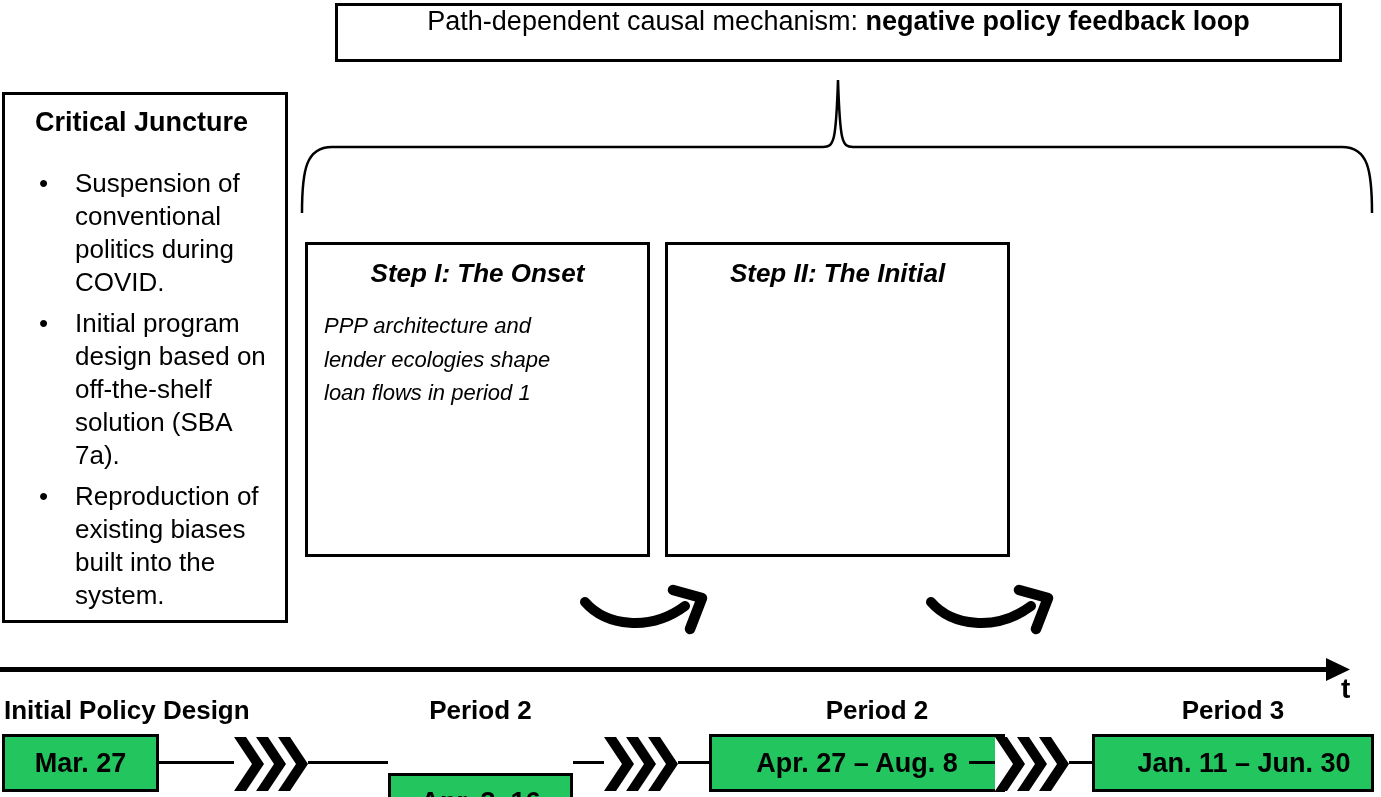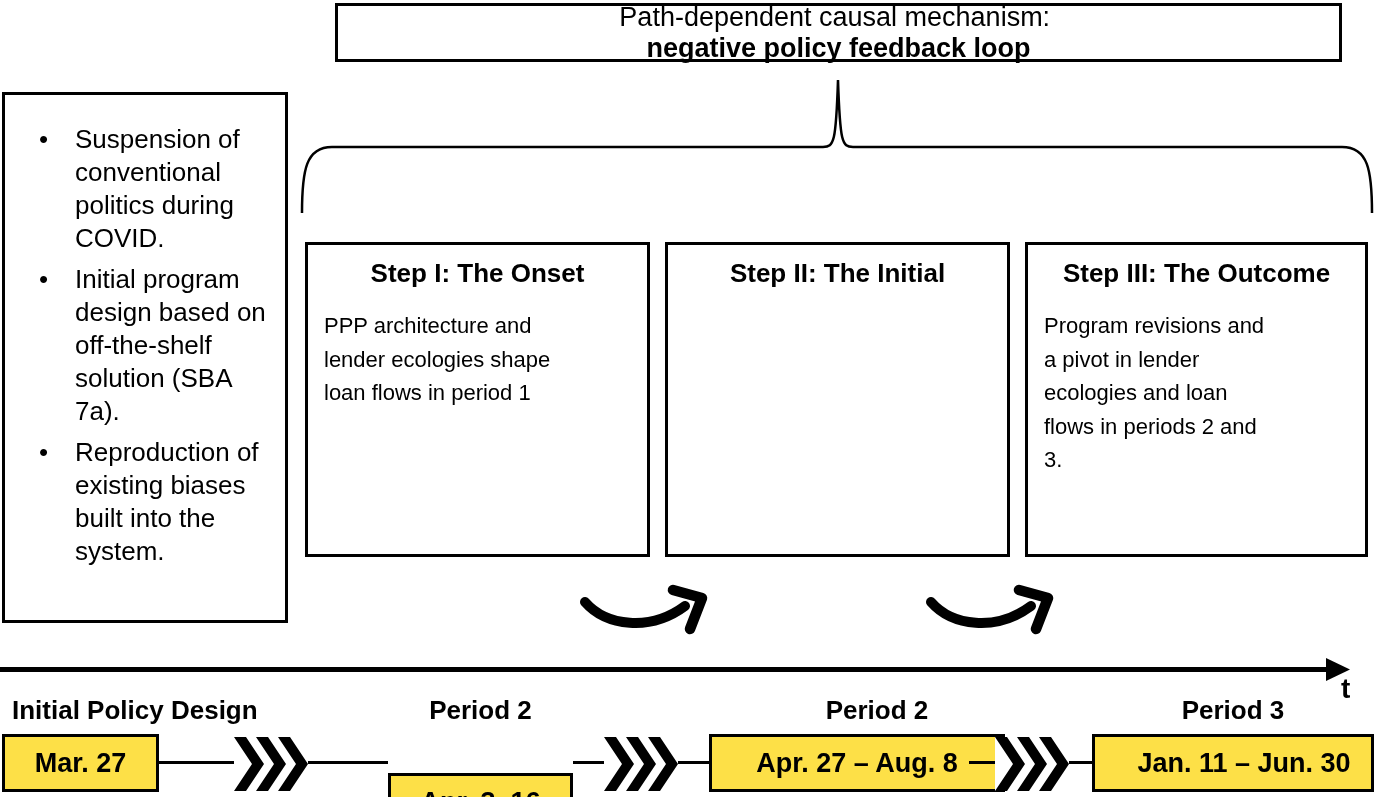--- a/index.html
+++ b/index.html
@@ -13,24 +13,23 @@
     background: #ffffff;
     overflow: hidden;
   }
 
   
   .title-box {
     position: absolute;
     left: 335px; top: 3px;
     width: 1007px; height: 59px;
     border: 3px solid #000;
-    display: flex; align-items: center; justify-content: center;
+    display: flex; justify-content: center;
     font-size: 27px;
     white-space: pre;
-    flex-direction: column;
   }
   .title-box .bold { font-weight: bold; }
 
   
   .svg-abs { position: absolute; }
 
   
   .cj-box {
     position: absolute;
     left: 2px; top: 92px;
@@ -53,20 +52,21 @@
   }
   .cj-bullet { width: 14px; flex: 0 0 auto; }
   .cj-text { margin-left: 22px; white-space: pre-line; }
 
   
   .step-box {
     position: absolute;
     top: 242px; height: 315px;
     border: 3px solid #000;
     background: #fff;
+    font-style: italic;
   }
   .step-1 { left: 305px; width: 345px; }
   .step-2 { left: 665px; width: 345px; }
   .step-3 { left: 1025px; width: 343px; }
   .step-title {
     margin-top: 13px;
     text-align: center;
     font-size: 26px; font-weight: bold; line-height: 31px;
   }
   .step-body {
@@ -86,30 +86,30 @@
     position: absolute;
     left: 1341px; top: 673px;
     font-size: 28px; font-weight: bold;
   }
   .stage-label {
     position: absolute;
     top: 694px;
     font-size: 26px; font-weight: bold; line-height: 32px;
     text-align: center;
   }
-  .stage-label-1 { left: 12px; text-align: left; }
+  .stage-label-1 { left: 4px; text-align: left; }
   .stage-label-2 { left: 388px; width: 185px; }
   .stage-label-3 { left: 747px; width: 260px; }
   .stage-label-4 { left: 1092px; width: 282px; }
 
   .date-box {
     position: absolute;
     top: 734px; height: 58px;
     border: 3px solid #000;
-    background: #fde047;
+    background: #22c55e;
     display: flex; align-items: center; justify-content: center;
     font-size: 27px; font-weight: bold;
   }
   .date-box-1 { left: 2px;    width: 157px; }
   .date-box-2 { left: 388px;  width: 185px; margin-top: 39px; }
   .date-box-3 { left: 709px;  width: 296px; }
   .date-box-4 { left: 1092px; width: 282px; padding-left: 22px; }
 
   .connector {
     position: absolute;
@@ -138,20 +138,21 @@
 
   <div class="title-box">
     <span>Path-dependent causal mechanism: </span><span class="bold">negative policy feedback loop</span>
   </div>
 
   <svg class="svg-abs" style="left:300px; top:62px;" width="1074" height="156" viewBox="0 0 1074 156">
     <path d="M2,151 C2,108 6,85 32,85 L523,85 C534,85 536,80 538,18 C540,80 542,85 553,85 L1042,85 C1068,85 1072,108 1072,151" fill="none" stroke="#000" stroke-width="2.5"></path>
   </svg>
 
   <div class="cj-box">
+    <div class="cj-heading">Critical Juncture</div>
     <ul class="cj-list">
       <li>
         <span class="cj-bullet">•</span>
         <span class="cj-text">Suspension of
 conventional
 politics during
 COVID.</span>
       </li>
       <li>
         <span class="cj-bullet">•</span>
@@ -173,28 +174,20 @@
 
   <div class="step-box step-1">
     <div class="step-title">Step I: The Onset</div>
     <div class="step-body">PPP architecture and
 lender ecologies shape
 loan flows in period 1</div>
   </div>
   <div class="step-box step-2">
     <div class="step-title">Step II: The Initial</div>
   </div>
-  <div class="step-box step-3">
-    <div class="step-title">Step III: The Outcome</div>
-    <div class="step-body">Program revisions and
-a pivot in lender
-ecologies and loan
-flows in periods 2 and
-3.</div>
-  </div>
 
   <svg class="curved-arrow curved-arrow-1" viewBox="0 0 135 68">
     <path d="M7,20 C28,44 72,50 107,24" fill="none" stroke="#000" stroke-width="10" stroke-linecap="round"></path>
     <path d="M95,8 L124,16 L112,47" fill="none" stroke="#000" stroke-width="10.5" stroke-linecap="round" stroke-linejoin="round"></path>
   </svg>
   <svg class="curved-arrow curved-arrow-2" viewBox="0 0 135 68">
     <path d="M7,20 C28,44 72,50 107,24" fill="none" stroke="#000" stroke-width="10" stroke-linecap="round"></path>
     <path d="M95,8 L124,16 L112,47" fill="none" stroke="#000" stroke-width="10.5" stroke-linecap="round" stroke-linejoin="round"></path>
   </svg>
 

